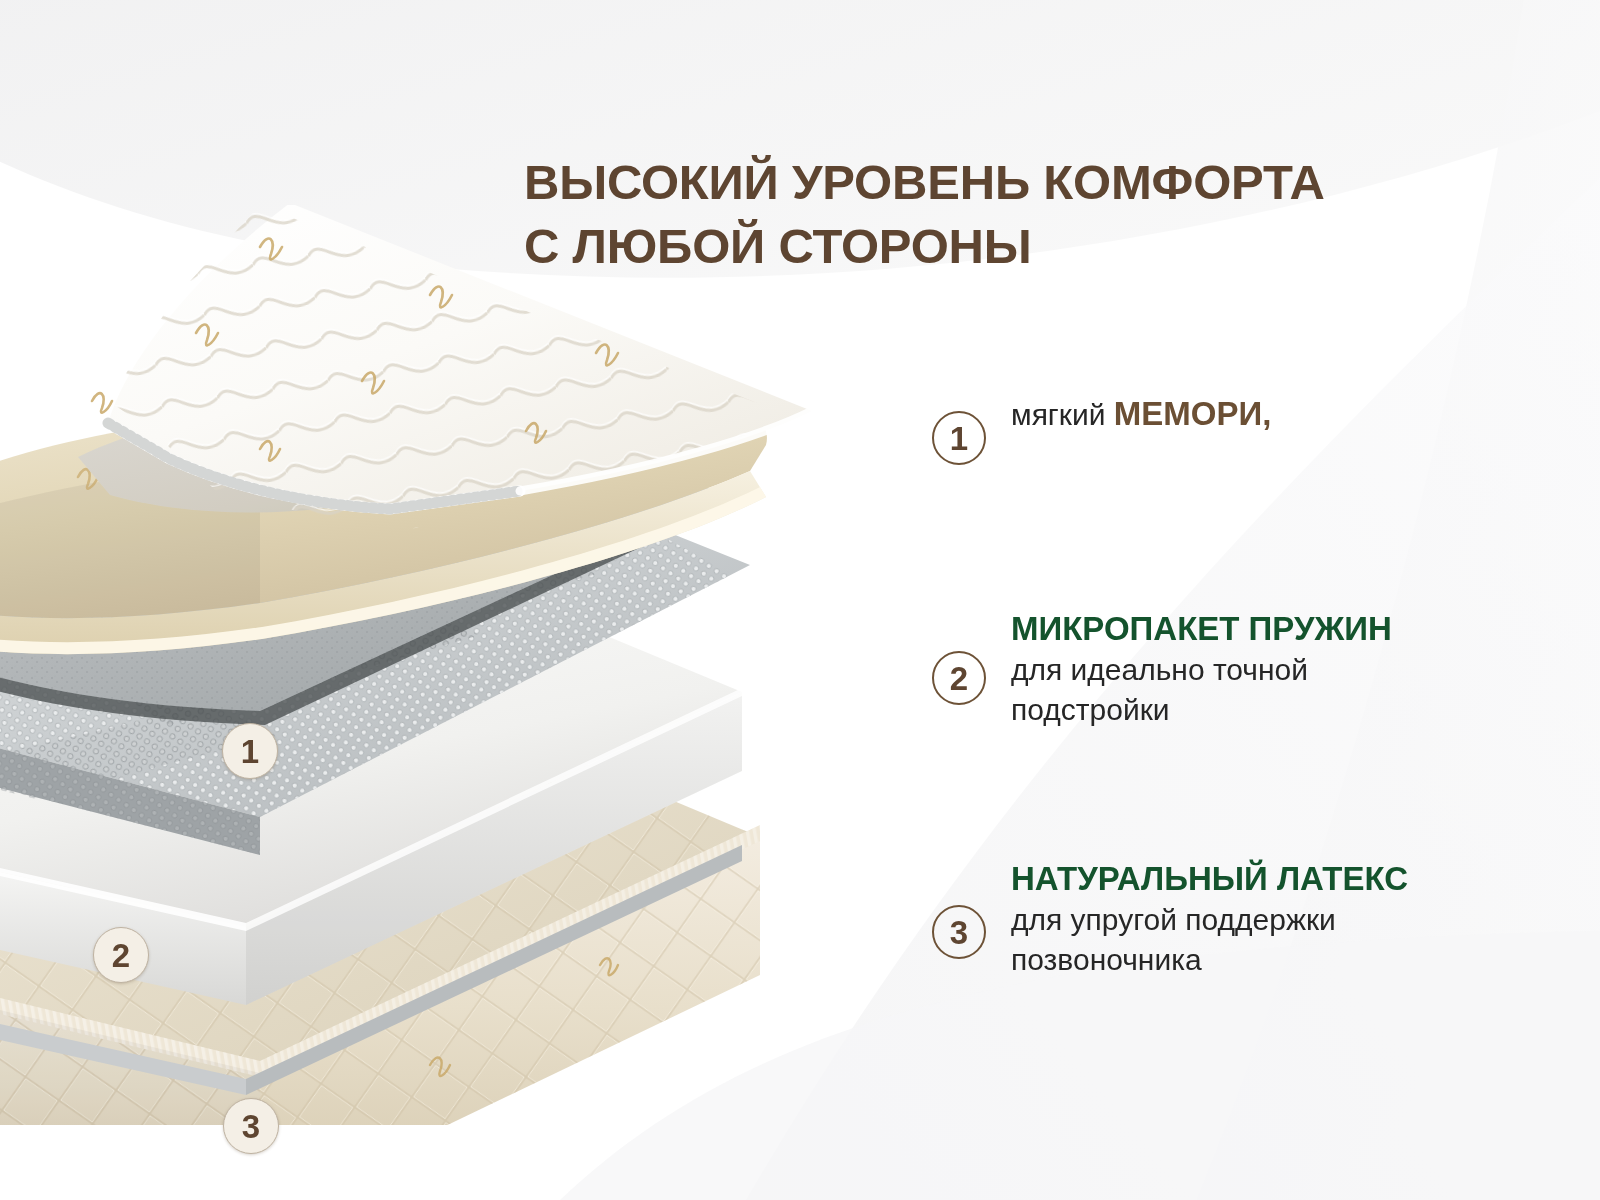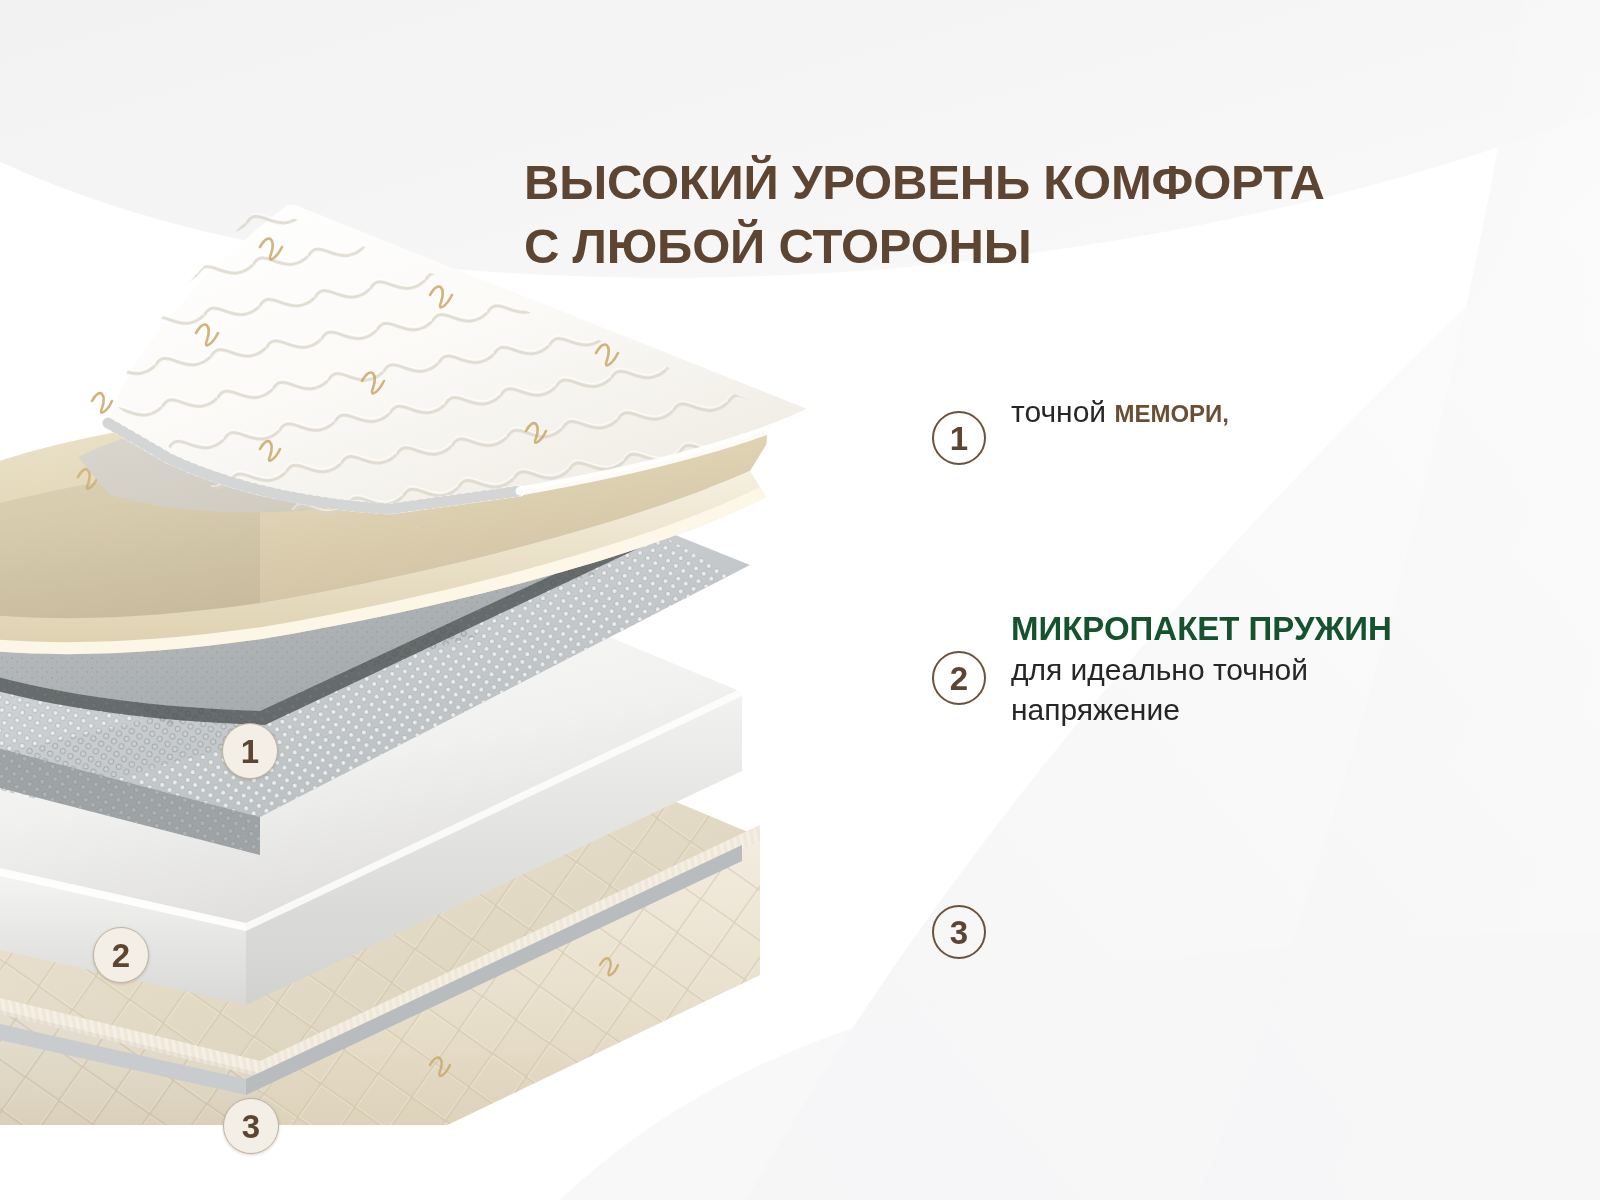--- a/index.html
+++ b/index.html
@@ -66,21 +66,21 @@
     line-height: 1.36;
     color: #262626;
     white-space: nowrap;
   }
   .legend-line.strong {
     font-size: 33px;
     font-weight: bold;
     color: #14532d;
     line-height: 1.26;
   }
-  .legend-line .hl { font-weight: bold; color: #6b4f34; font-size: 24px; }
+  .legend-line .hl { font-weight: bold; color: #6b4f34; font-size: 33px; }
 
   
   .mattress { position: absolute; left: -40px; top: 205px; width: 900px; height: 920px; }
   .mattress svg { position: absolute; left: 0; top: 0; }
 
   
   .badge-filled {
     position: absolute;
     width: 56px;
     height: 56px;
@@ -367,32 +367,37 @@
     <div class="badge-filled m1">1</div>
     <div class="badge-filled m2">2</div>
     <div class="badge-filled m3">3</div>
   </div>
 
   <div class="legend">
 
     <div class="legend-item i1">
       <div class="badge-outline">1</div>
       <div class="legend-text">
-        <div class="legend-line"><span>точной </span><span class="hl">МЕМОРИ,</span></div>
+        <div class="legend-line"><span>мягкий </span><span class="hl">МЕМОРИ,</span></div>
       </div>
     </div>
 
     <div class="legend-item i2">
       <div class="badge-outline">2</div>
       <div class="legend-text">
         <div class="legend-line strong">МИКРОПАКЕТ ПРУЖИН</div>
         <div class="legend-line">для идеально точной</div>
-        <div class="legend-line">напряжение</div>
+        <div class="legend-line">подстройки</div>
       </div>
     </div>
 
     <div class="legend-item i3">
       <div class="badge-outline">3</div>
+      <div class="legend-text">
+        <div class="legend-line strong">НАТУРАЛЬНЫЙ ЛАТЕКС</div>
+        <div class="legend-line">для упругой поддержки</div>
+        <div class="legend-line">позвоночника</div>
+      </div>
     </div>
 
   </div>
 
 </div>
 
 </body></html>

